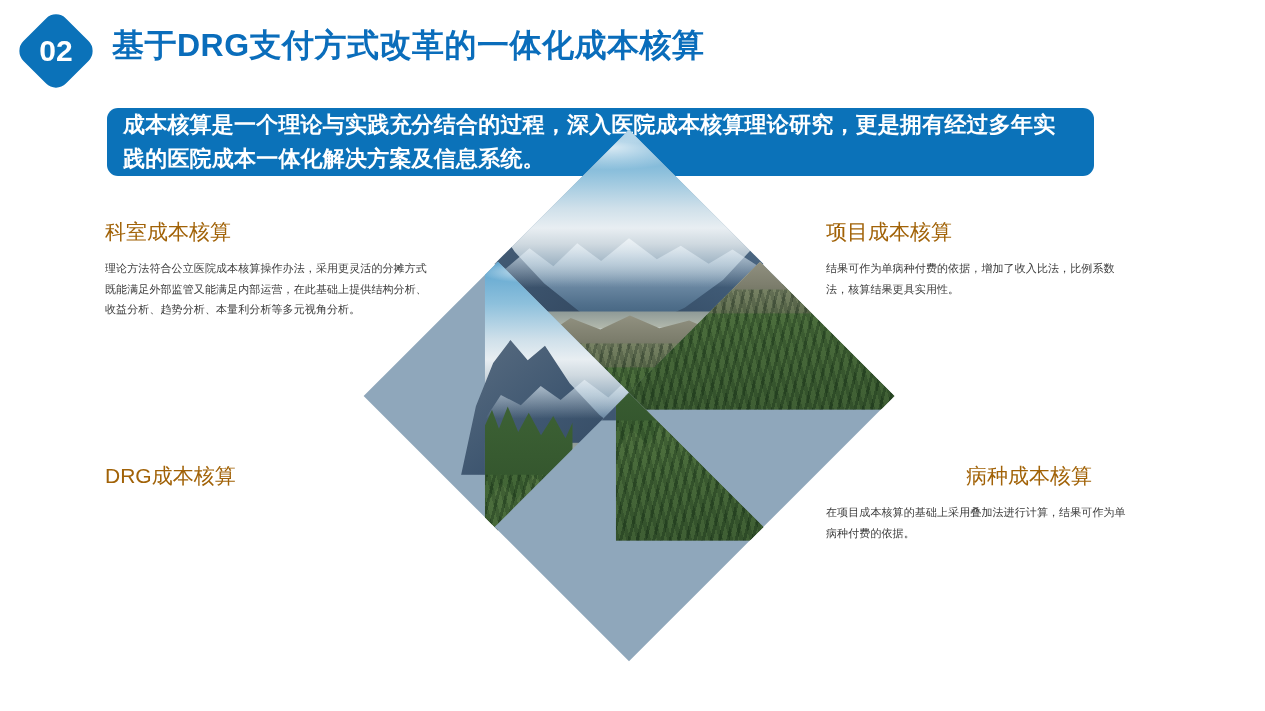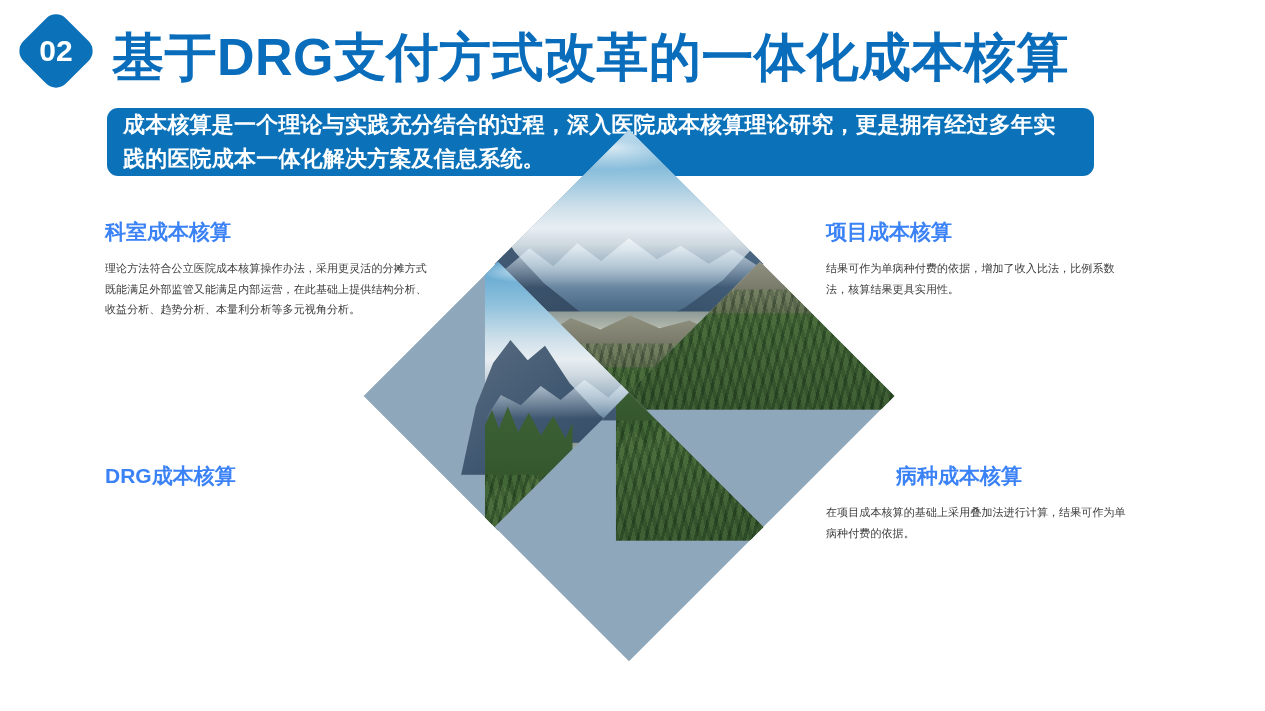--- a/index.html
+++ b/index.html
@@ -58,21 +58,21 @@
     font-size: 30px;
     font-weight: bold;
     letter-spacing: 0px;
     line-height: 1;
   }
   #slide-title {
     position: absolute;
     left: 112px;
     top: 26px;
     color: #0A6DBB;
-    font-size: 52px;
+    font-size: 32px;
     font-weight: bold;
     letter-spacing: 0.5px;
     white-space: nowrap;
     line-height: 1.2;
   }
 
   
   #summary-banner {
     position: absolute;
     left: 107px;
@@ -90,23 +90,23 @@
     color: #ffffff;
     font-size: 22px;
     font-weight: bold;
     line-height: 1.55;
     letter-spacing: 0.2px;
   }
 
   
   .block { position: absolute; }
   .block .heading {
-    color: #3b82f6;
+    color: #a16207;
     font-size: 21px;
-    font-weight: bold;
+    font-weight: normal;
     line-height: 1.2;
     margin-bottom: 14px;
     white-space: nowrap;
   }
   .block .body {
     color: #3B3B3B;
     font-size: 11px;
     line-height: 1.85;
     letter-spacing: 0.1px;
   }
@@ -129,21 +129,21 @@
     top: 463px;
     width: 330px;
     text-align: left;
   }
   #block-disease {
     left: 826px;
     top: 463px;
     width: 300px;
     text-align: left;
   }
-  #block-disease .heading { text-align: center; width: 266px; }
+  #block-disease .heading { text-align: right; width: 266px; }
 
   
   #diamond-mosaic {
     position: absolute;
     left: 430px;
     top: 196px;
     width: 398px;
     height: 399px;
   }
   #diamond-mosaic .tile {

